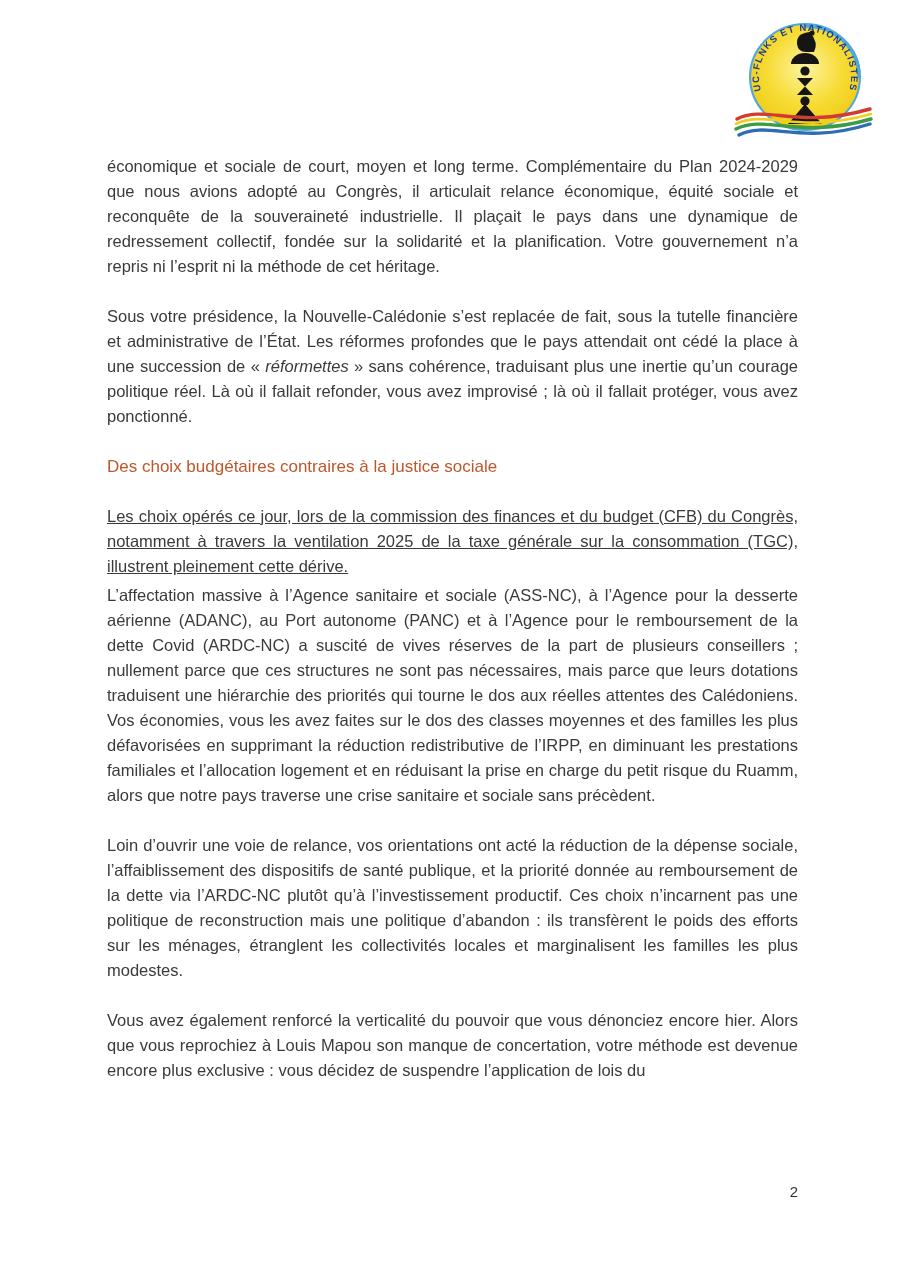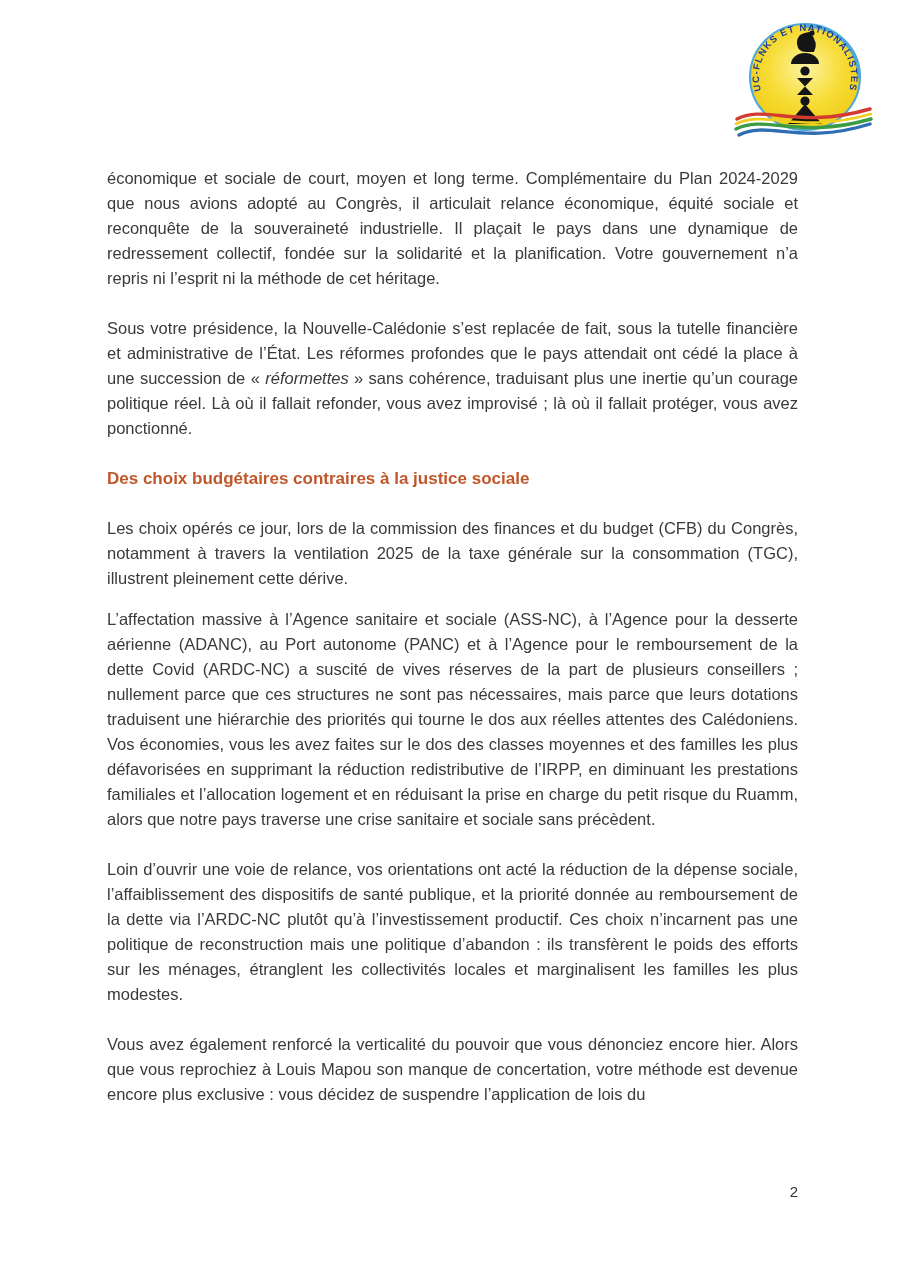--- a/index.html
+++ b/index.html
@@ -26,30 +26,31 @@
     position: absolute;
     left: 107px;
     top: 150px;
     width: 691px;
     font-size: 16.5px;
     line-height: 25px;
     color: #3a3a3a;
     text-align: justify;
   }
   .doc-paragraph {
-    margin: 16px 0 25px 0;
+    margin: 4px 0 25px 0;
   }
   .doc-paragraph.no-gap {
     margin-bottom: 0;
+    text-decoration: underline;
   }
   .doc-heading {
     margin: 0 0 25px 0;
     font-size: 17px;
     line-height: 25px;
-    font-weight: 700;
+    font-weight: 400;
     color: #c0572b;
     text-align: left;
   }
   .italic {
     font-style: italic;
   }
   .page-number {
     position: absolute;
     left: 107px;
     top: 1182px;

